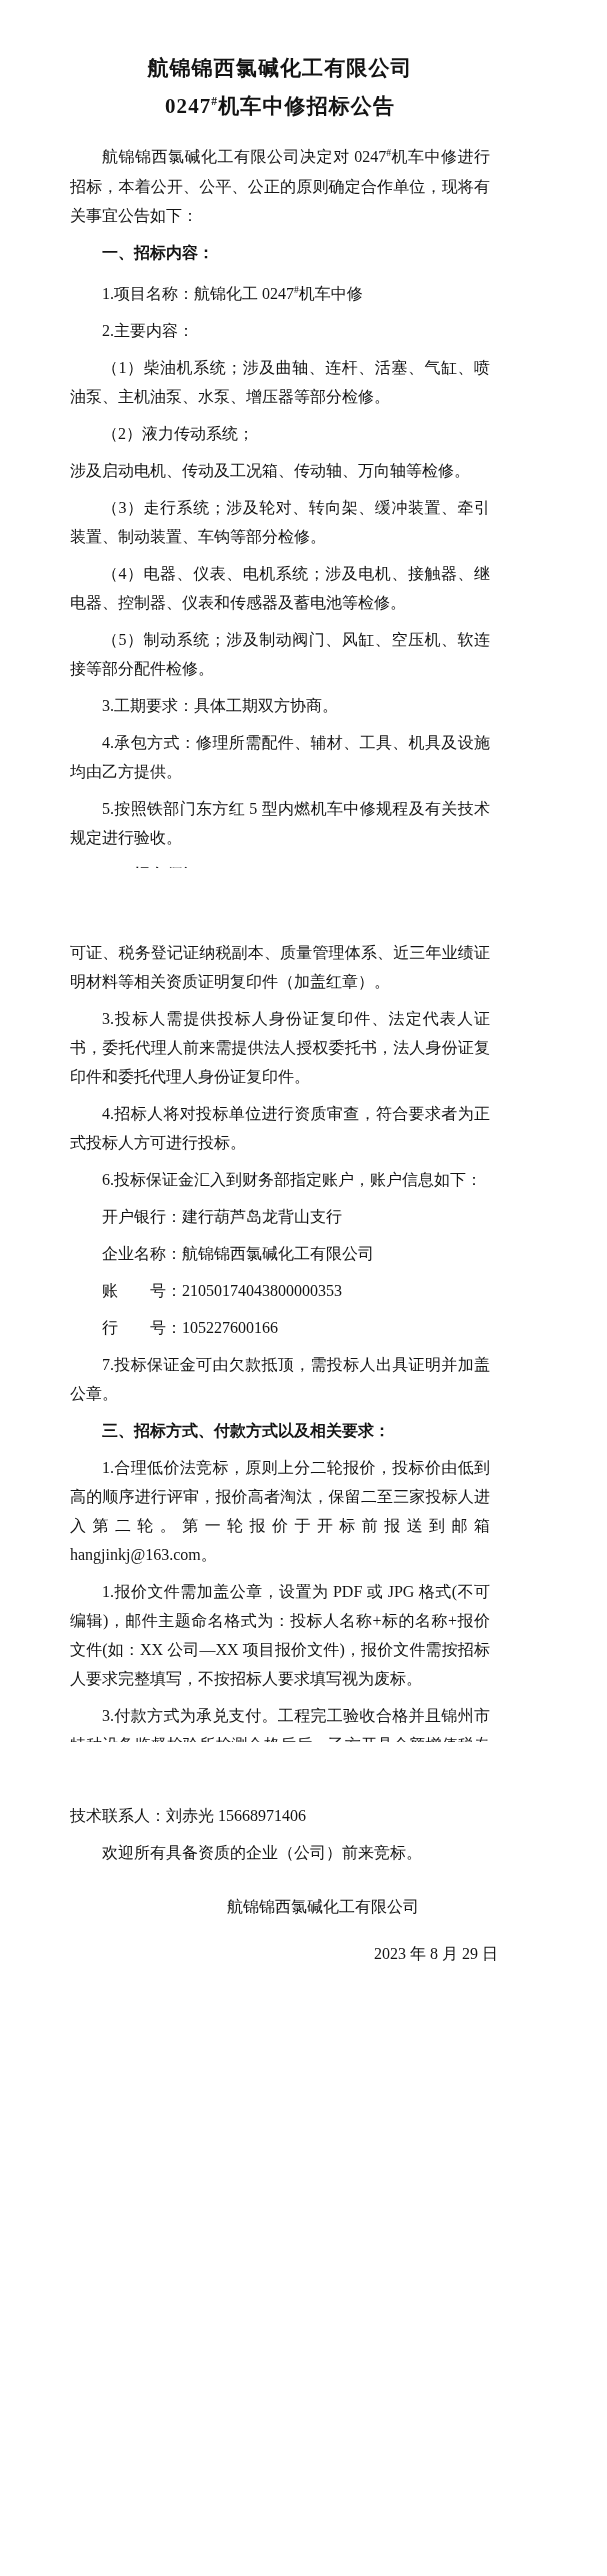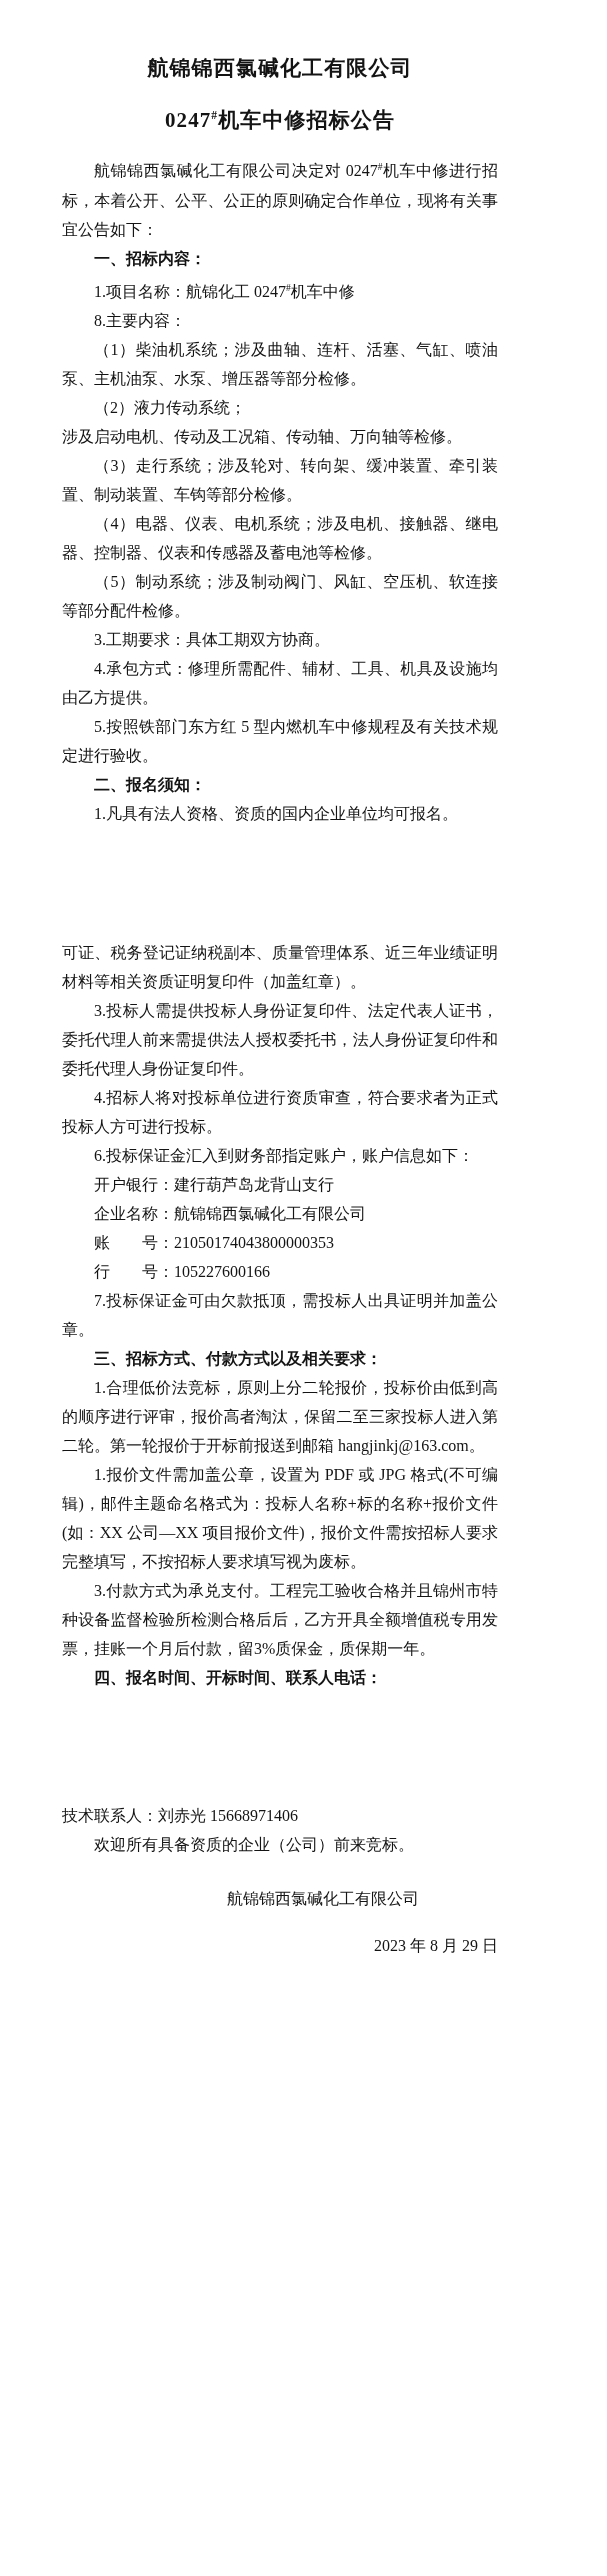--- a/index.html
+++ b/index.html
@@ -27,29 +27,29 @@
   #page-3 { top: 1782px; height: 334px; }
 
   .doc-title {
     margin: 0;
     font-size: 21px;
     line-height: 25.6px;
     font-weight: bold;
     text-align: center;
     letter-spacing: 1.1px;
   }
-  .title2 { margin-top: 21px; }
+  .title2 { margin-top: 7px; }
   .doc-title sup { font-size: 0.55em; vertical-align: super; }
 
   .body { margin-top: 19px; }
   .para {
     font-size: 16px;
     line-height: 29px;
     text-align: justify;
-    margin: 0;
+    margin: 8px;
   }
   .indent { text-indent: 2em; }
   .bold { font-weight: bold; }
   .para sup { font-size: 0.6em; vertical-align: super; }
 
   .signature {
     margin-top: 24.5px;
     margin-left: 86px;
     text-align: center;
   }
@@ -64,21 +64,21 @@
 
 <div class="doc">
 
   <section class="page" id="page-1">
     <h1 class="doc-title">航锦锦西氯碱化工有限公司</h1>
     <h1 class="doc-title title2"><span>0247</span><sup>#</sup><span>机车中修招标公告</span></h1>
     <div class="body">
         <p class="para indent"><span>航锦锦西氯碱化工有限公司决定对 0247</span><sup>#</sup><span>机车中修进行招标，本着公开、公平、公正的原则确定合作单位，现将有关事宜公告如下：</span></p>
         <p class="para indent bold"><span>一、招标内容：</span></p>
         <p class="para indent"><span>1.项目名称：航锦化工 0247</span><sup>#</sup><span>机车中修</span></p>
-        <p class="para indent"><span>8.主要内容：</span></p>
+        <p class="para indent"><span>2.主要内容：</span></p>
         <p class="para indent"><span>（1）柴油机系统；涉及曲轴、连杆、活塞、气缸、喷油泵、主机油泵、水泵、增压器等部分检修。</span></p>
         <p class="para indent"><span>（2）液力传动系统；</span></p>
         <p class="para"><span>涉及启动电机、传动及工况箱、传动轴、万向轴等检修。</span></p>
         <p class="para indent"><span>（3）走行系统；涉及轮对、转向架、缓冲装置、牵引装置、制动装置、车钩等部分检修。</span></p>
         <p class="para indent"><span>（4）电器、仪表、电机系统；涉及电机、接触器、继电器、控制器、仪表和传感器及蓄电池等检修。</span></p>
         <p class="para indent"><span>（5）制动系统；涉及制动阀门、风缸、空压机、软连接等部分配件检修。</span></p>
         <p class="para indent"><span>3.工期要求：具体工期双方协商。</span></p>
         <p class="para indent"><span>4.承包方式：修理所需配件、辅材、工具、机具及设施均由乙方提供。</span></p>
         <p class="para indent"><span>5.按照铁部门东方红 5 型内燃机车中修规程及有关技术规定进行验收。</span></p>
         <p class="para indent bold"><span>二、报名须知：</span></p>

